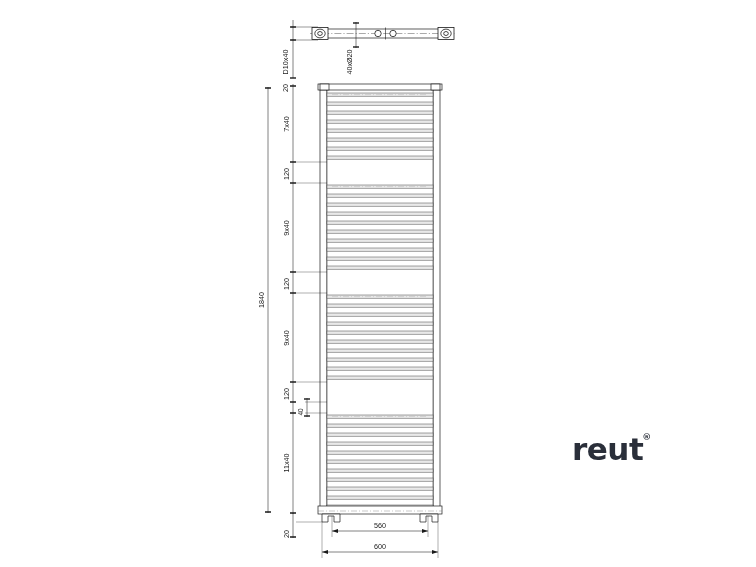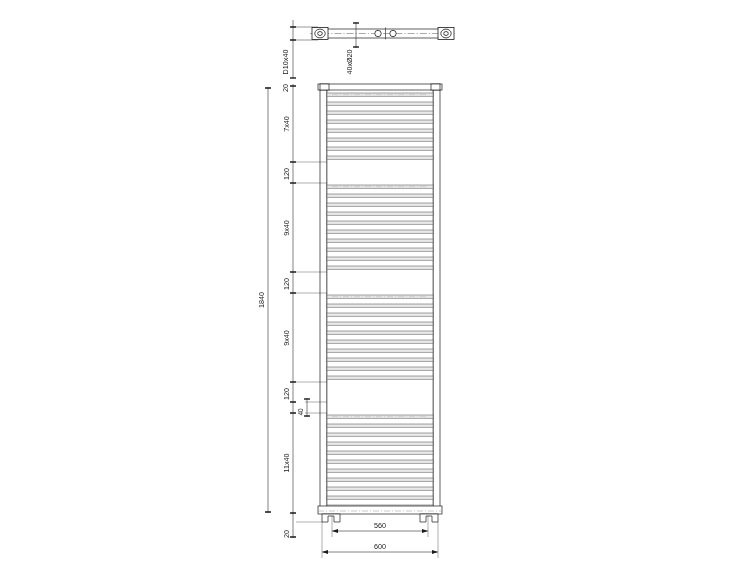--- a/index.html
+++ b/index.html
@@ -225,14 +225,15 @@
       <text class="dimtxt" x="380" y="528" text-anchor="middle">560</text>
 
       <line x1="322" y1="552" x2="438" y2="552" stroke="#1a1a1a" stroke-width="0.55"></line>
       <path d="M322,552 L328,550 L328,554 Z" fill="#1a1a1a"></path>
       <path d="M438,552 L432,550 L432,554 Z" fill="#1a1a1a"></path>
       <text class="dimtxt" x="380" y="549" text-anchor="middle">600</text>
     </g>
 
   </svg>
 
+  <div class="logo"><span>reut</span><span class="mark">®</span></div>
 
 </div>
 
 </body></html>

